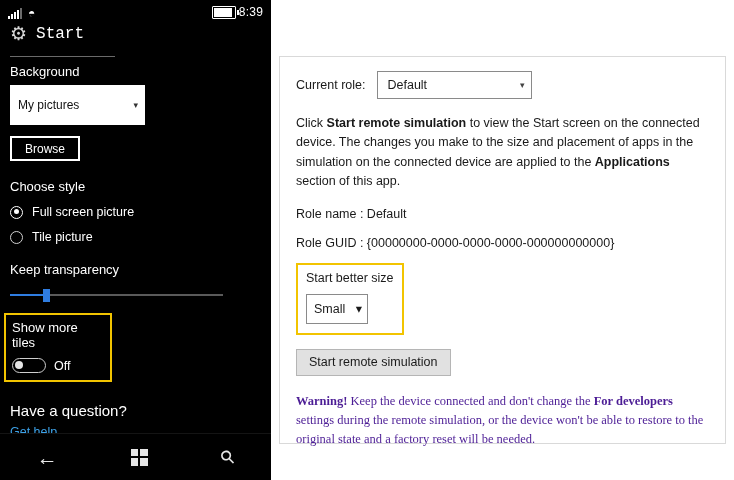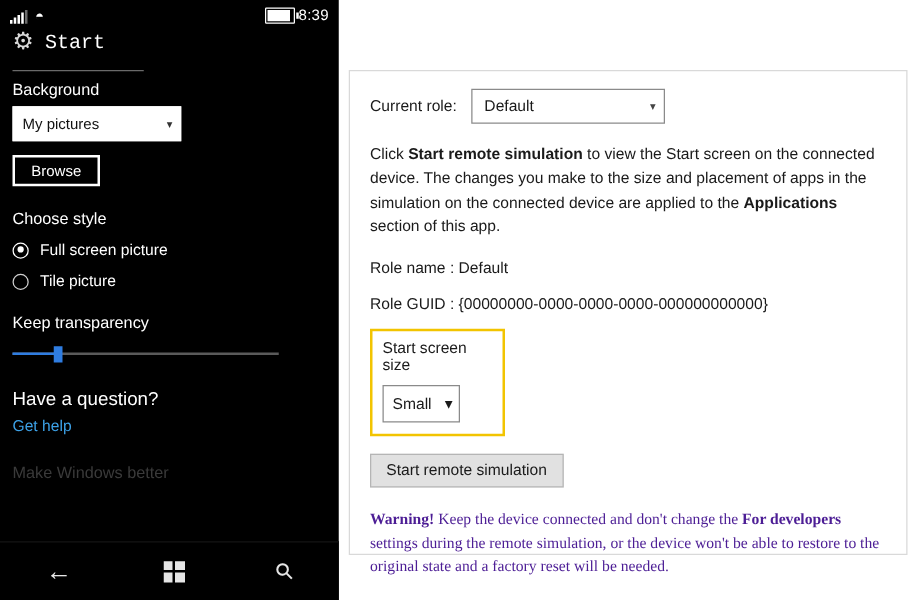--- a/index.html
+++ b/index.html
@@ -129,21 +129,21 @@
     right: 10px;
     bottom: 56px;
   }
   .sec-label {
     font-size: 13px;
     color: #ffffff;
     margin-bottom: 6px;
   }
   .combo {
     width: 135px;
-    height: 28px;
+    height: 40px;
     background: #ffffff;
     color: #111111;
     border: 1px solid #ffffff;
     display: flex;
     align-items: center;
     justify-content: space-between;
     padding: 0 6px 0 7px;
     box-sizing: border-box;
     font-size: 12px;
   }
@@ -469,20 +469,29 @@
         <span class="radio-label">Tile picture</span>
       </div>
 
       <div class="group-title">Keep transparency</div>
       <div class="slider-wrap">
         <div class="slider-track"></div>
         <div class="slider-fill"></div>
         <div class="slider-thumb"></div>
       </div>
 
+      <div class="highlight-box">
+        <div class="sec-label" style="margin-bottom:0">Show more tiles</div>
+        <div class="toggle-row">
+          <span class="toggle">
+              <span class="knob"></span>
+            </span>
+          <span class="toggle-state">Off</span>
+        </div>
+      </div>
 
       <div class="q-title">Have a question?</div>
       <div class="link">Get help</div>
 
       <div class="faded">Make Windows better</div>
     </div>
 
     <div class="nav-bar">
       <span class="nav-back">←</span>
       <span class="nav-win">
@@ -505,21 +514,21 @@
           <span class="chev">▾</span>
         </span>
       </div>
 
       <div class="para"><span>Click </span><b>Start remote simulation</b><span> to view the Start screen on the connected device. The changes you make to the size and placement of apps in the simulation on the connected device are applied to the </span><b>Applications</b><span> section of this app.</span></div>
 
       <div class="line">Role name : Default</div>
       <div class="line">Role GUID : {00000000-0000-0000-0000-000000000000}</div>
 
       <div class="sss-box">
-        <div class="sss-title">Start screen size</div>
+        <div class="sss-title">Start better size</div>
         <div class="small-select">
           <span>Small</span>
           <span class="chev">▾</span>
         </div>
       </div>
 
       <button class="gray-btn">Start remote simulation</button>
 
       <div class="warn"><b>Warning!</b><span> Keep the device connected and don't change the </span><b>For developers</b><span> settings during the remote simulation, or the device won't be able to restore to the original state and a factory reset will be needed.</span></div>
 

